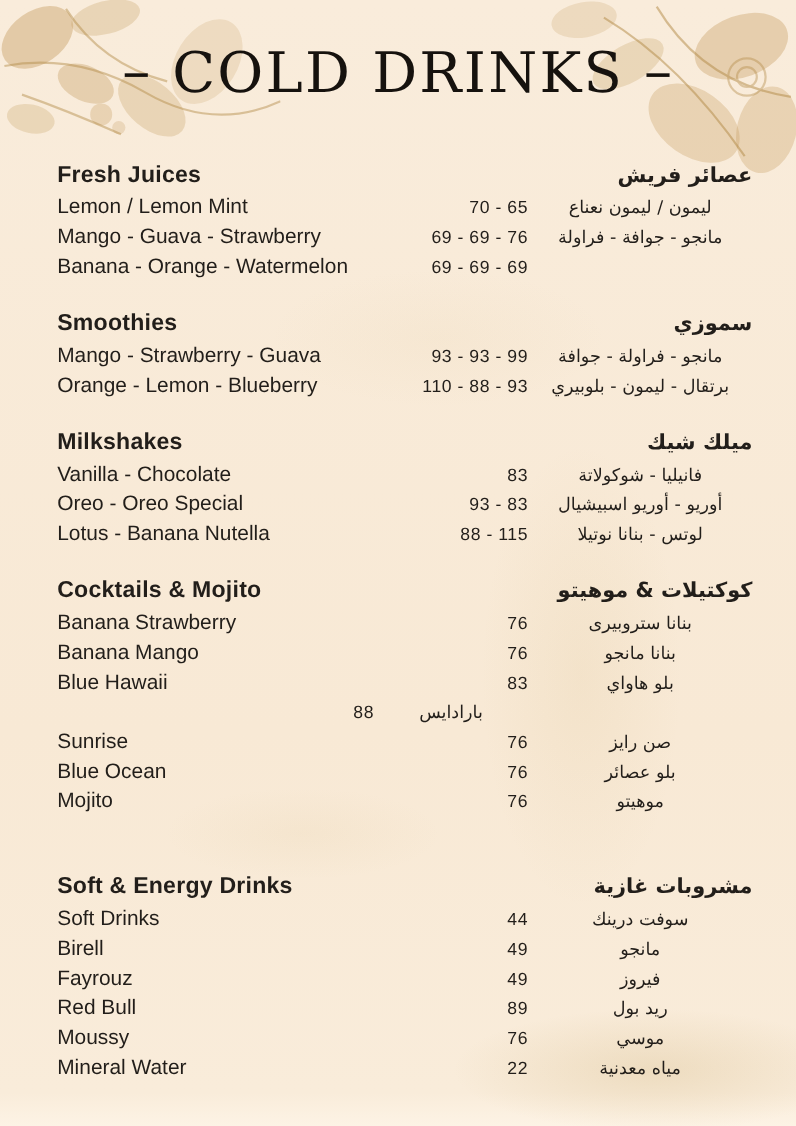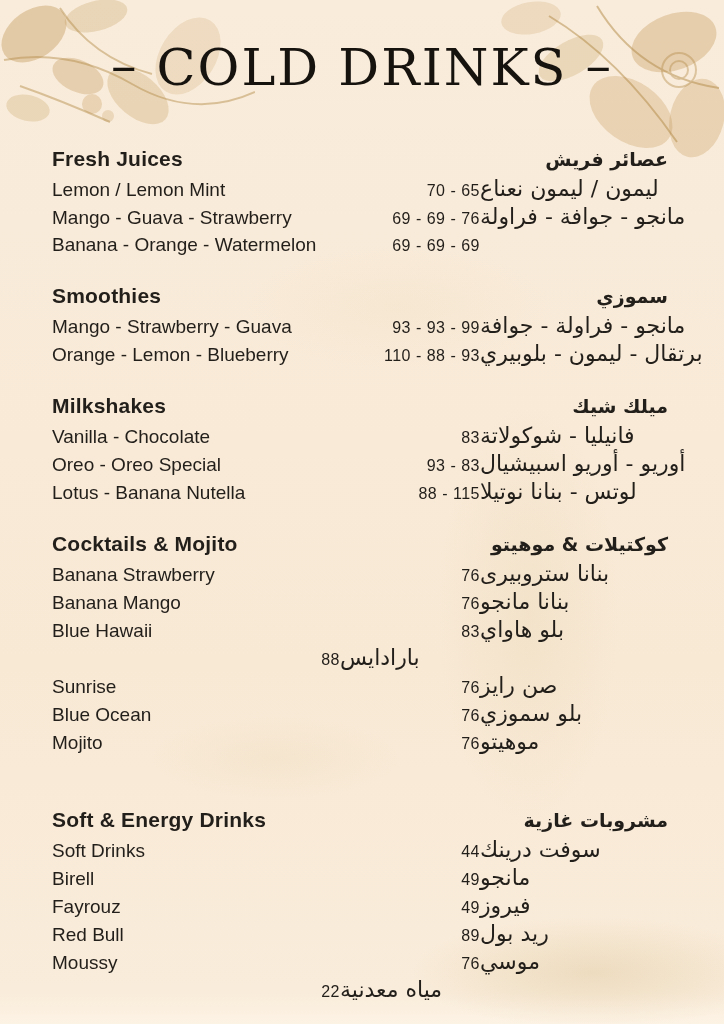--- a/index.html
+++ b/index.html
@@ -32,21 +32,21 @@
     font-family: "DejaVu Serif", serif;
     font-weight: 500;
     font-size: 51px;
     letter-spacing: 2px;
     color: #16120e;
     white-space: nowrap;
   }
   .title .title-dash { font-weight: 400; transform: translateY(-2px); }
   .menu {
     position: absolute;
-    top: 146px; left: 52px; right: 56px;
+    top: 146px; left: 52px; right: 40px;
   }
   .section { margin-top: 24px; }
   .section:first-child { margin-top: 0; }
   .section:last-child  { margin-top: 50px; }
   .section-head {
     display: flex;
     justify-content: space-between;
     align-items: baseline;
     line-height: 26px;
     margin-bottom: 4px;
@@ -67,22 +67,22 @@
   .row .en { font-size: 19px; white-space: nowrap; }
   .row .price {
     text-align: right;
     font-size: 16px;
     letter-spacing: 0.5px;
     white-space: nowrap;
   }
   .row .ar {
     font-family: "DejaVu Sans", sans-serif;
     direction: rtl;
-    text-align: left;
-    font-size: 22px;
+    text-align: center;
+    font-size: 16px;
     white-space: nowrap;
   }
 </style>
 </head>
 <body>
 
 <div class="page">
 
   <svg class="deco deco-left" width="255" height="140" viewBox="0 0 255 140" aria-hidden="true">
     <g fill="#c2995a">
@@ -207,21 +207,21 @@
           <span class="ar">بارادايس</span>
         </div>
         <div class="row">
           <span class="en">Sunrise</span>
           <span class="price">76</span>
           <span class="ar">صن رايز</span>
         </div>
         <div class="row">
           <span class="en">Blue Ocean</span>
           <span class="price">76</span>
-          <span class="ar">بلو سموزي</span>
+          <span class="ar">بلو عصائر</span>
         </div>
         <div class="row">
           <span class="en">Mojito</span>
           <span class="price">76</span>
           <span class="ar">موهيتو</span>
         </div>
       </div>
       <div class="section">
         <div class="section-head">
           <span class="head-en">Soft &amp; Energy Drinks</span>
@@ -246,19 +246,20 @@
           <span class="en">Red Bull</span>
           <span class="price">89</span>
           <span class="ar">ريد بول</span>
         </div>
         <div class="row">
           <span class="en">Moussy</span>
           <span class="price">76</span>
           <span class="ar">موسي</span>
         </div>
         <div class="row">
+          <span class="en">Mineral Water</span>
           <span class="price">22</span>
           <span class="ar">مياه معدنية</span>
         </div>
       </div>
     </div>
 
 </div>
 
 </body></html>

